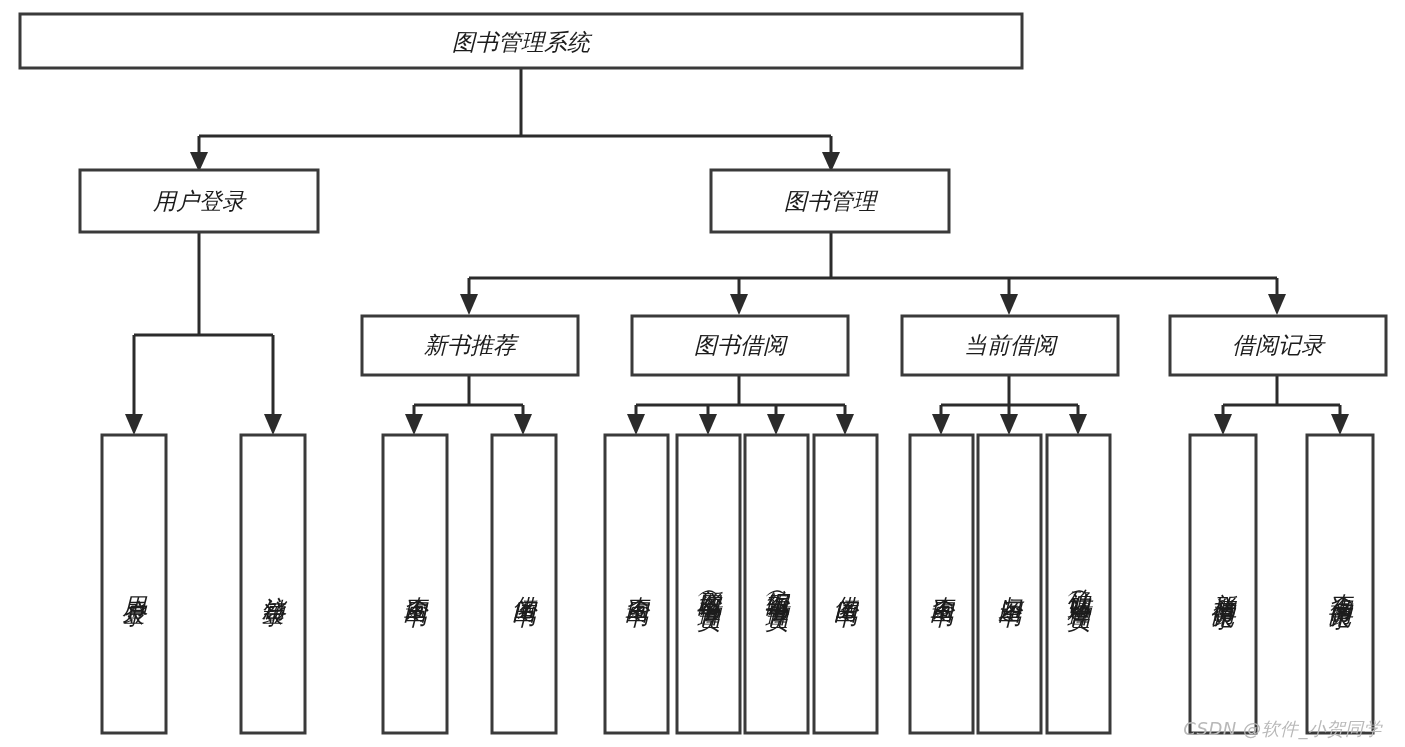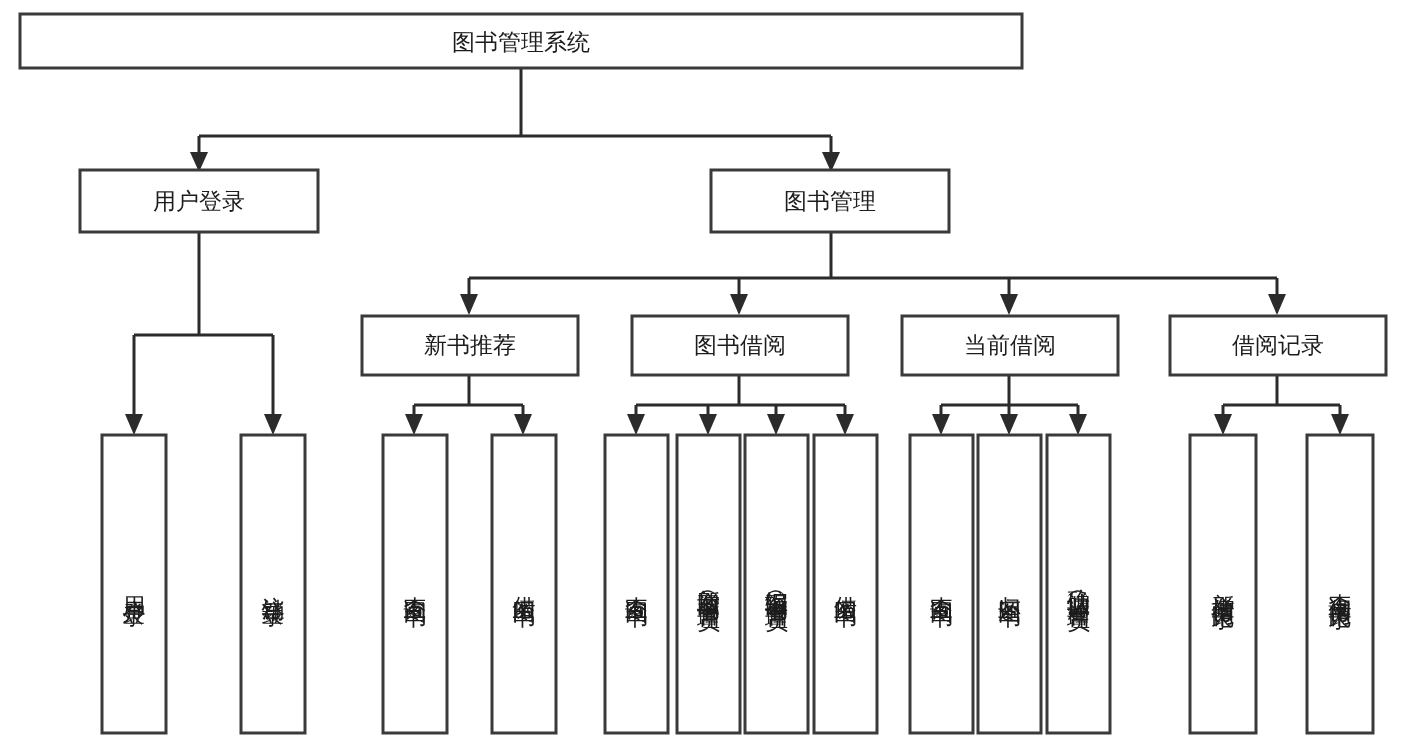--- a/index.html
+++ b/index.html
@@ -13,20 +13,21 @@
     position: relative;
     overflow: hidden;
     font-family: "DejaVu Sans", "Liberation Sans", sans-serif;
   }
   #diagram-root {
     position: absolute;
     left: 0;
     top: 0;
     width: 1396px;
     height: 747px;
+    font-style: italic;
   }
   svg.diagram-canvas {
     display: block;
     width: 1405px;
     height: 747px;
   }
   .node-box {
     fill: #ffffff;
     stroke: #3a3a3a;
     stroke-width: 3;
@@ -251,14 +252,15 @@
     <span class="vlabel">确认归还（管理员）</span>
   </div>
 
   <div class="vlabel-wrap" style="left:1190px; top:435px; width:66px; height:298px;">
     <span class="vlabel">新增借阅记录</span>
   </div>
   <div class="vlabel-wrap" style="left:1307px; top:435px; width:66px; height:298px;">
     <span class="vlabel">查询借阅记录</span>
   </div>
 
+  <div class="watermark">CSDN @软件_小贺同学</div>
 
 </div>
 
 </body></html>

